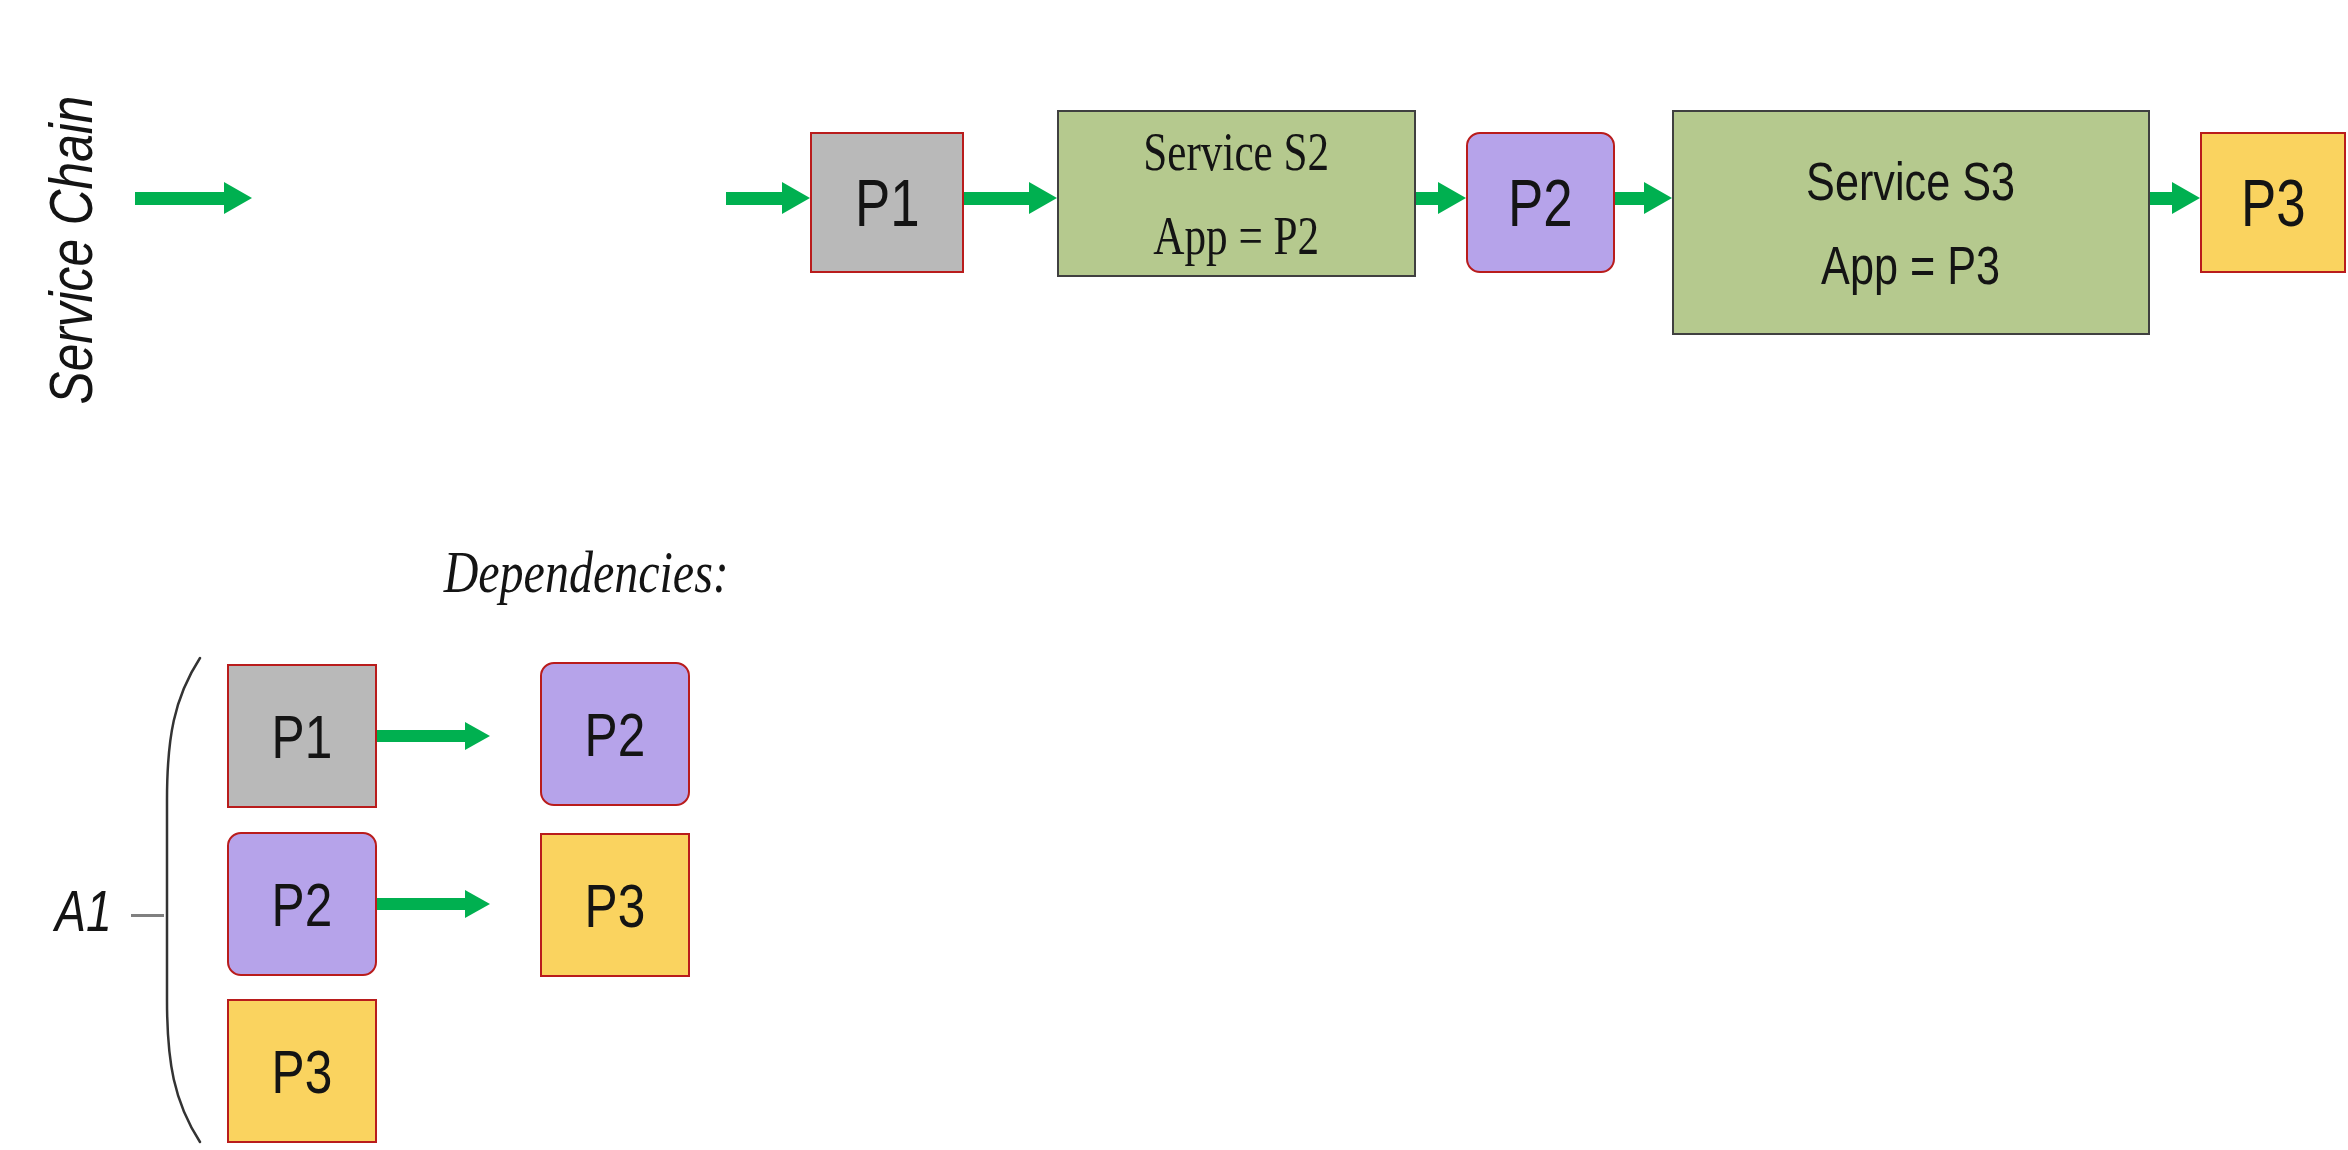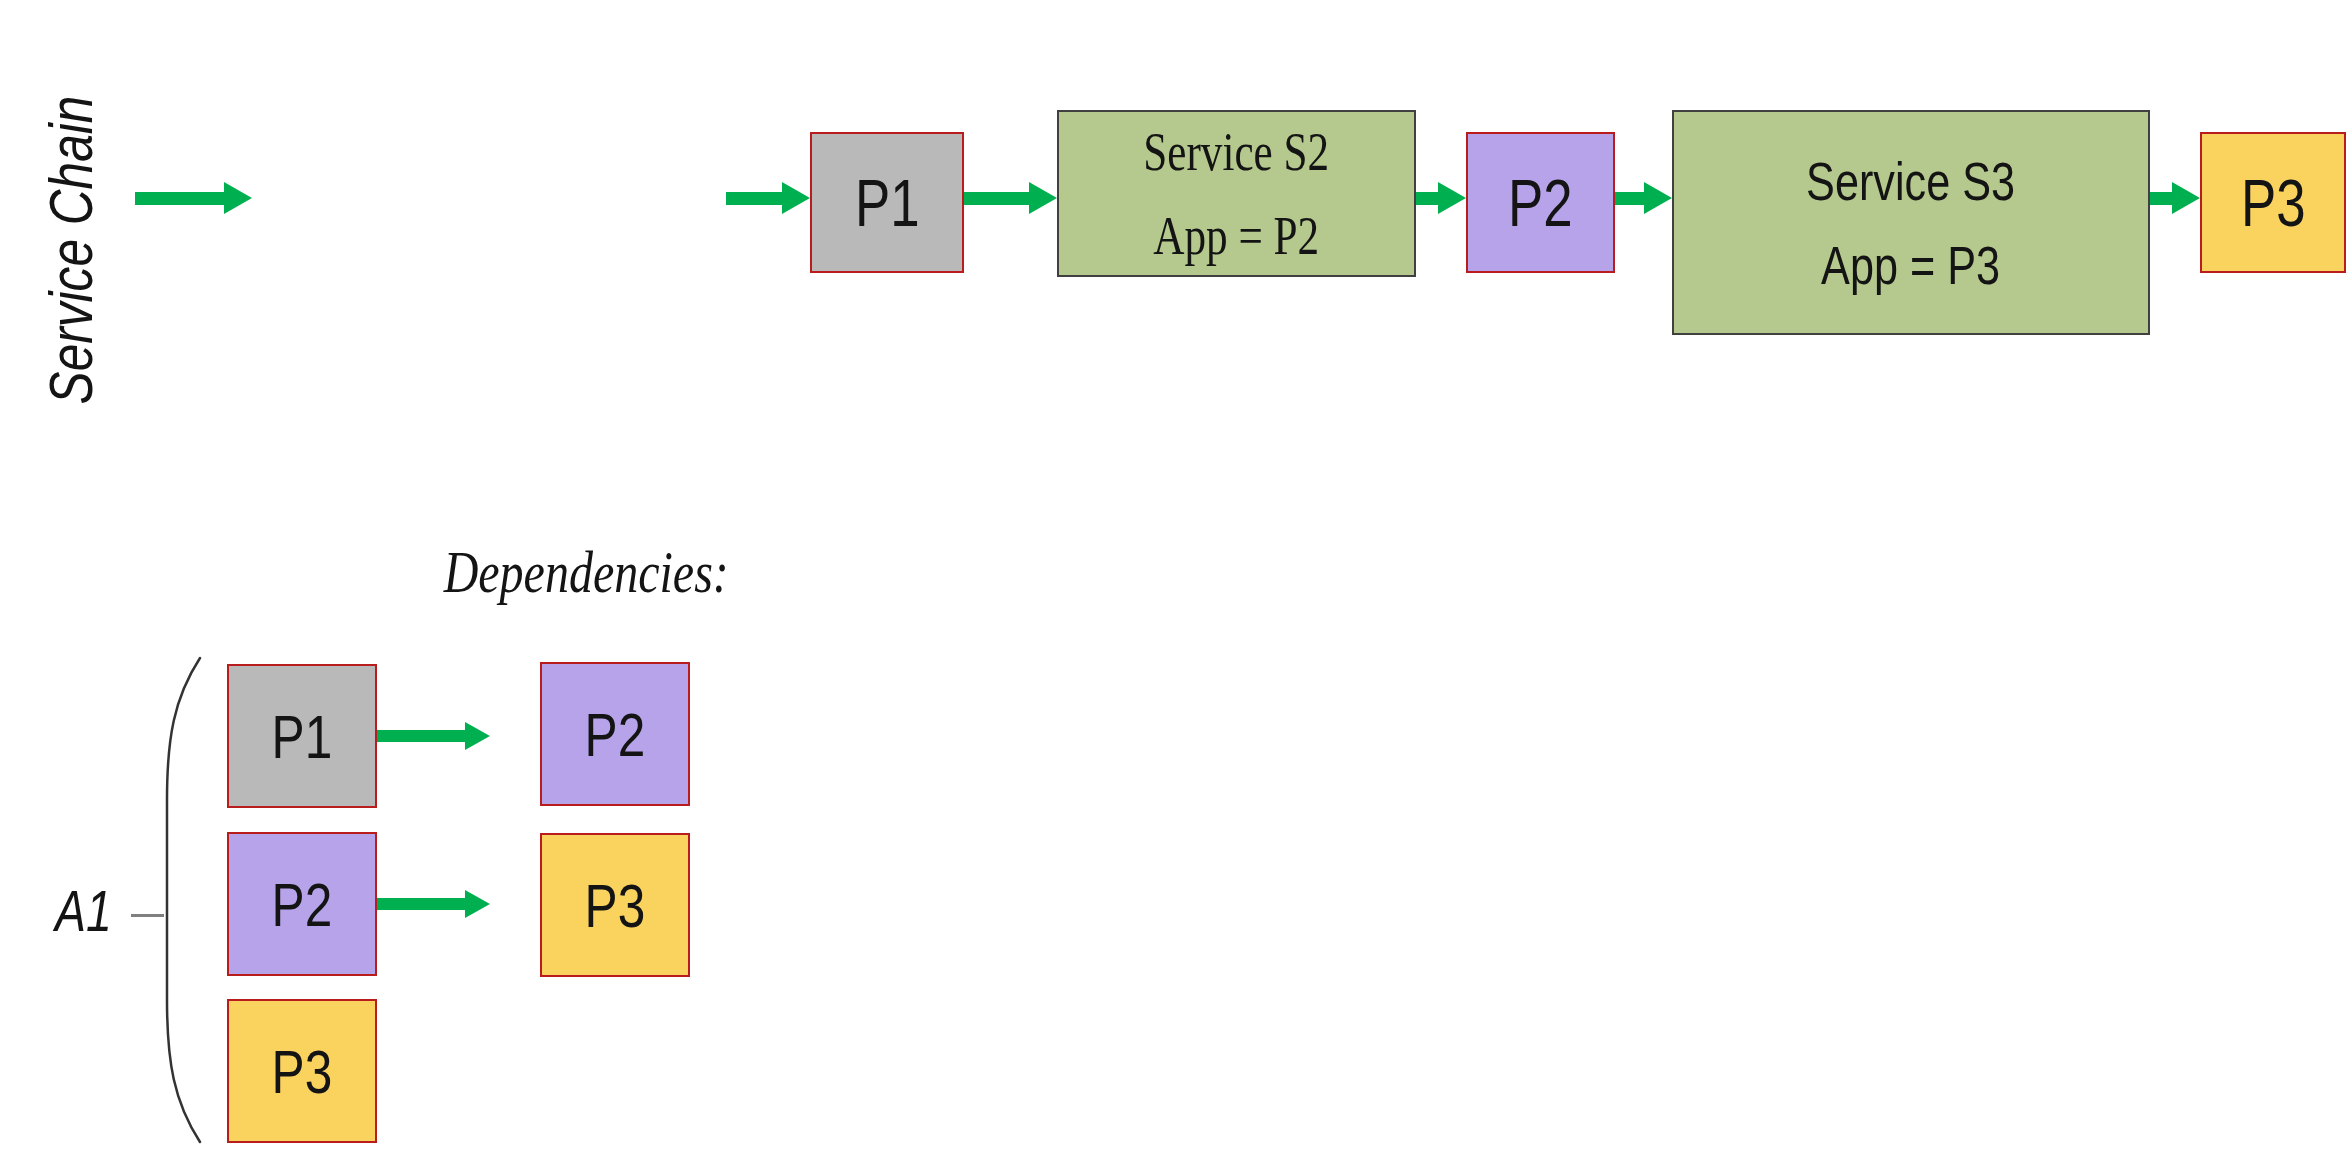--- a/index.html
+++ b/index.html
@@ -19,21 +19,21 @@
   .box{
     position:absolute;box-sizing:border-box;
     display:flex;align-items:center;justify-content:center;
     text-align:center;
   }
   .service{background:#b5c98e;border:2px solid #404040;font-size:54px;}
   .service .line{display:block;line-height:84px;}
   .packet{border:2px solid #b91c1c;font-size:66px;}
   .packet.dep{font-size:62px;}
   .fill-gray{background:#b9b9b9;}
-  .fill-purple{background:#b6a3ea;}
+  .fill-purple{background:#b6a3ea;border-radius:14px;}
   .fill-yellow{background:#fad35f;}
 
   
   .arrow{position:absolute;display:flex;align-items:center;}
   .arrow .shaft{flex:1;height:13px;background:#00b050;}
   .arrow .head{
     width:0;height:0;
     border-left:28px solid #00b050;
     border-top:16px solid transparent;
     border-bottom:16px solid transparent;

